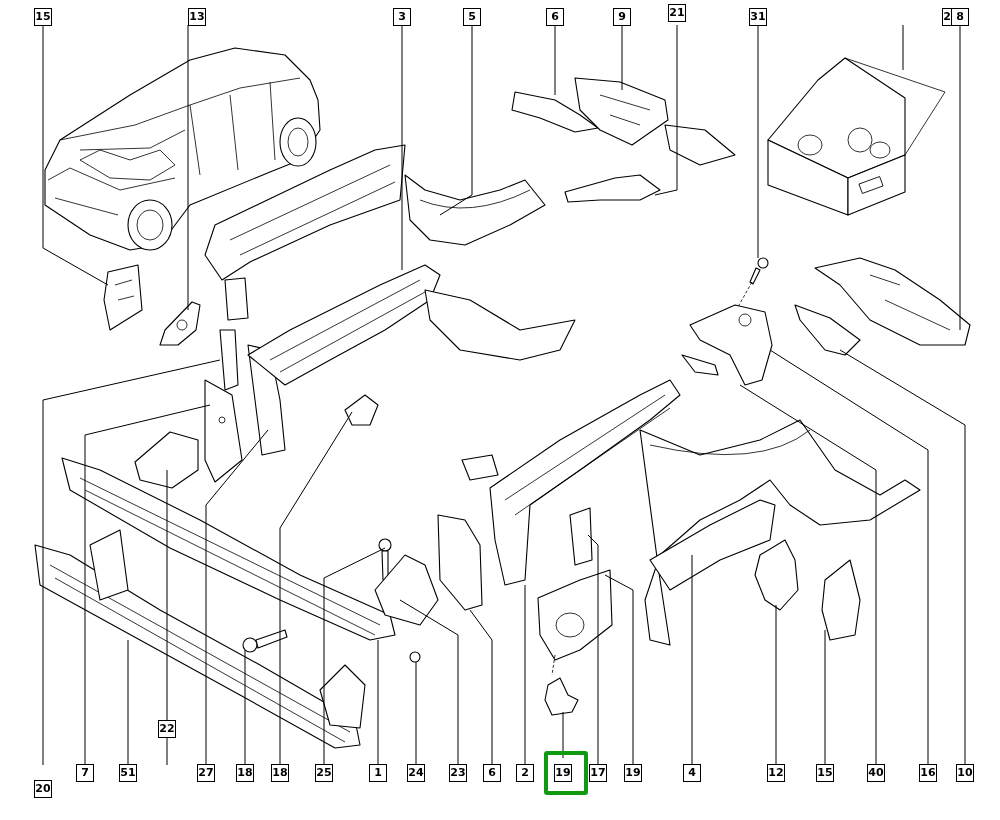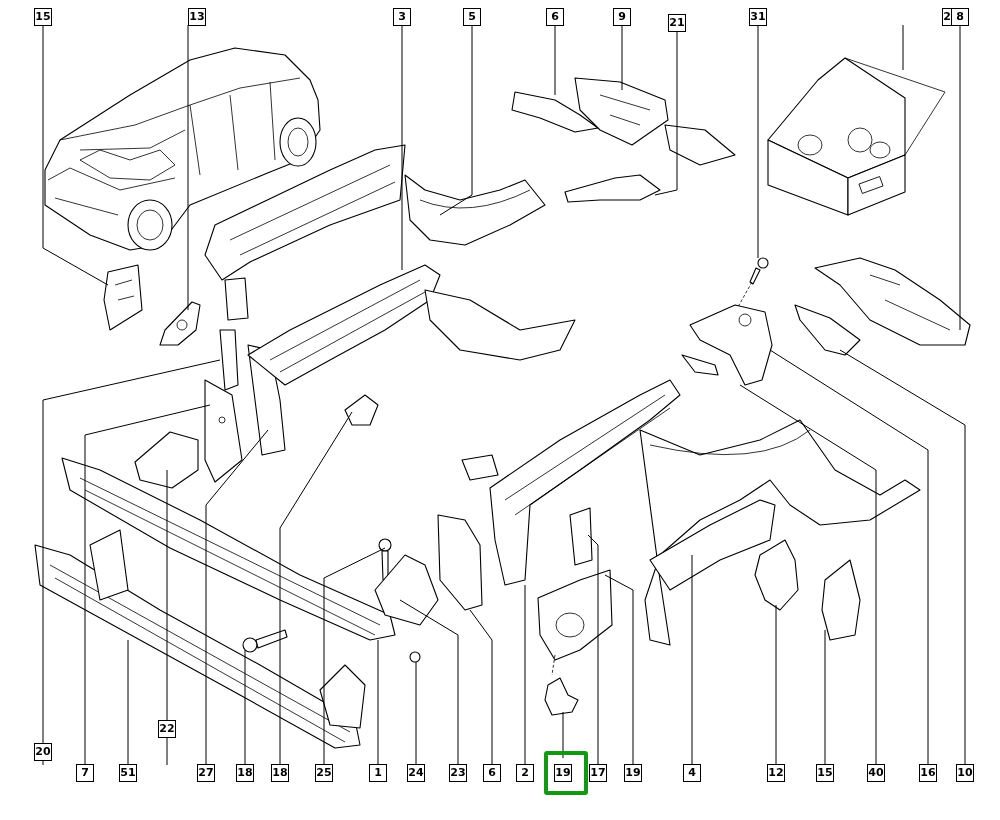--- a/index.html
+++ b/index.html
@@ -225,26 +225,26 @@
       <path class="leader" d="M965,765 L965,425 L840,350"></path>
     </g>
   </svg>
 
   <div class="callout" style="left:34px;top:8px">15</div>
   <div class="callout" style="left:188px;top:8px">13</div>
   <div class="callout" style="left:393px;top:8px">3</div>
   <div class="callout" style="left:463px;top:8px">5</div>
   <div class="callout" style="left:546px;top:8px">6</div>
   <div class="callout" style="left:613px;top:8px">9</div>
-  <div class="callout" style="left:668px;top:14px">21</div>
+  <div class="callout" style="left:668px;top:4px">21</div>
   <div class="callout" style="left:749px;top:8px">31</div>
   <div class="callout" style="left:942px;top:8px">28</div>
   <div class="callout" style="left:951px;top:8px">8</div>
 
-  <div class="callout" style="left:34px;top:743px">20</div>
+  <div class="callout" style="left:34px;top:780px">20</div>
   <div class="callout" style="left:76px;top:764px">7</div>
   <div class="callout" style="left:119px;top:764px">51</div>
   <div class="callout" style="left:158px;top:720px">22</div>
   <div class="callout" style="left:197px;top:764px">27</div>
   <div class="callout" style="left:236px;top:764px">18</div>
   <div class="callout" style="left:271px;top:764px">18</div>
   <div class="callout" style="left:315px;top:764px">25</div>
   <div class="callout" style="left:369px;top:764px">1</div>
   <div class="callout" style="left:407px;top:764px">24</div>
   <div class="callout" style="left:449px;top:764px">23</div>

